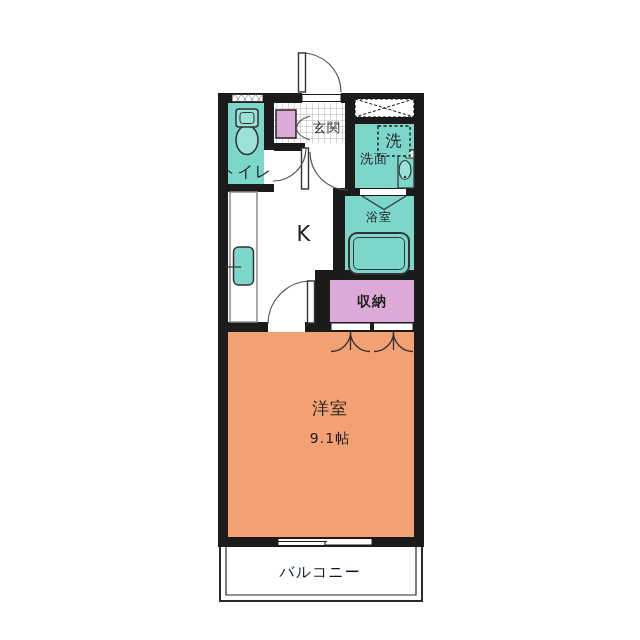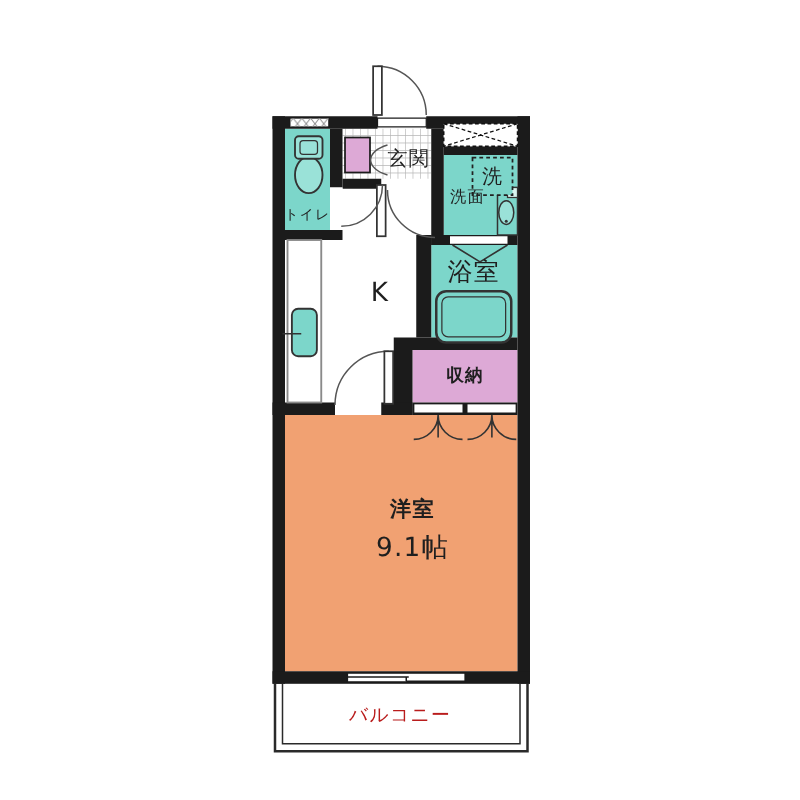--- a/index.html
+++ b/index.html
@@ -1,30 +1,30 @@
 <!DOCTYPE html>
 <html><head>
 <meta charset="utf-8">
 <style>
   html,body{margin:0;padding:0;background:#ffffff;}
   #canvas{position:relative;width:640px;height:640px;background:#ffffff;overflow:hidden;
           font-family:"DejaVu Sans","Liberation Sans",sans-serif;}
   #plansvg{position:absolute;left:0;top:0;}
   .lbl{position:absolute;transform:translate(-50%,-50%);white-space:nowrap;
        color:#1f1f1f;letter-spacing:1px;line-height:1;}
-  .lbl-toilet{left:246px;top:172px;font-size:11px;}
-  .lbl-entrance{left:327px;top:127px;font-size:16px;}
+  .lbl-toilet{left:246px;top:172px;font-size:16px;}
+  .lbl-entrance{left:327px;top:127px;font-size:13px;}
   .lbl-washer{left:394px;top:141px;font-size:16px;}
   .lbl-washroom{left:374px;top:158px;font-size:13px;}
-  .lbl-bathroom{left:379px;top:217px;font-size:20px;}
+  .lbl-bathroom{left:379px;top:217px;font-size:12px;}
   .lbl-kitchen{left:304px;top:234px;font-size:21px;}
   .lbl-closet{left:372px;top:301px;font-size:14px;font-weight:bold;}
-  .lbl-western{left:330px;top:408px;font-size:17px;font-weight:bold;}
-  .lbl-area{left:330px;top:438px;font-size:21px;}
-  .lbl-balcony{left:320px;top:572px;font-size:15px;color:#b91c1c;text-align:right;}
+  .lbl-western{left:330px;top:408px;font-size:17px;}
+  .lbl-area{left:330px;top:438px;font-size:14px;}
+  .lbl-balcony{left:320px;top:572px;font-size:15px;color:#0f172a;text-align:right;}
 </style>
 </head>
 <body>
 
 <div id="canvas">
   <svg id="plansvg" width="640" height="640" viewBox="0 0 640 640">
     <defs>
       <pattern id="tilegrid" width="6" height="6" patternUnits="userSpaceOnUse">
         <path d="M6 0H0V6" fill="none" stroke="#b3b3b3" stroke-width="1"></path>
       </pattern>

